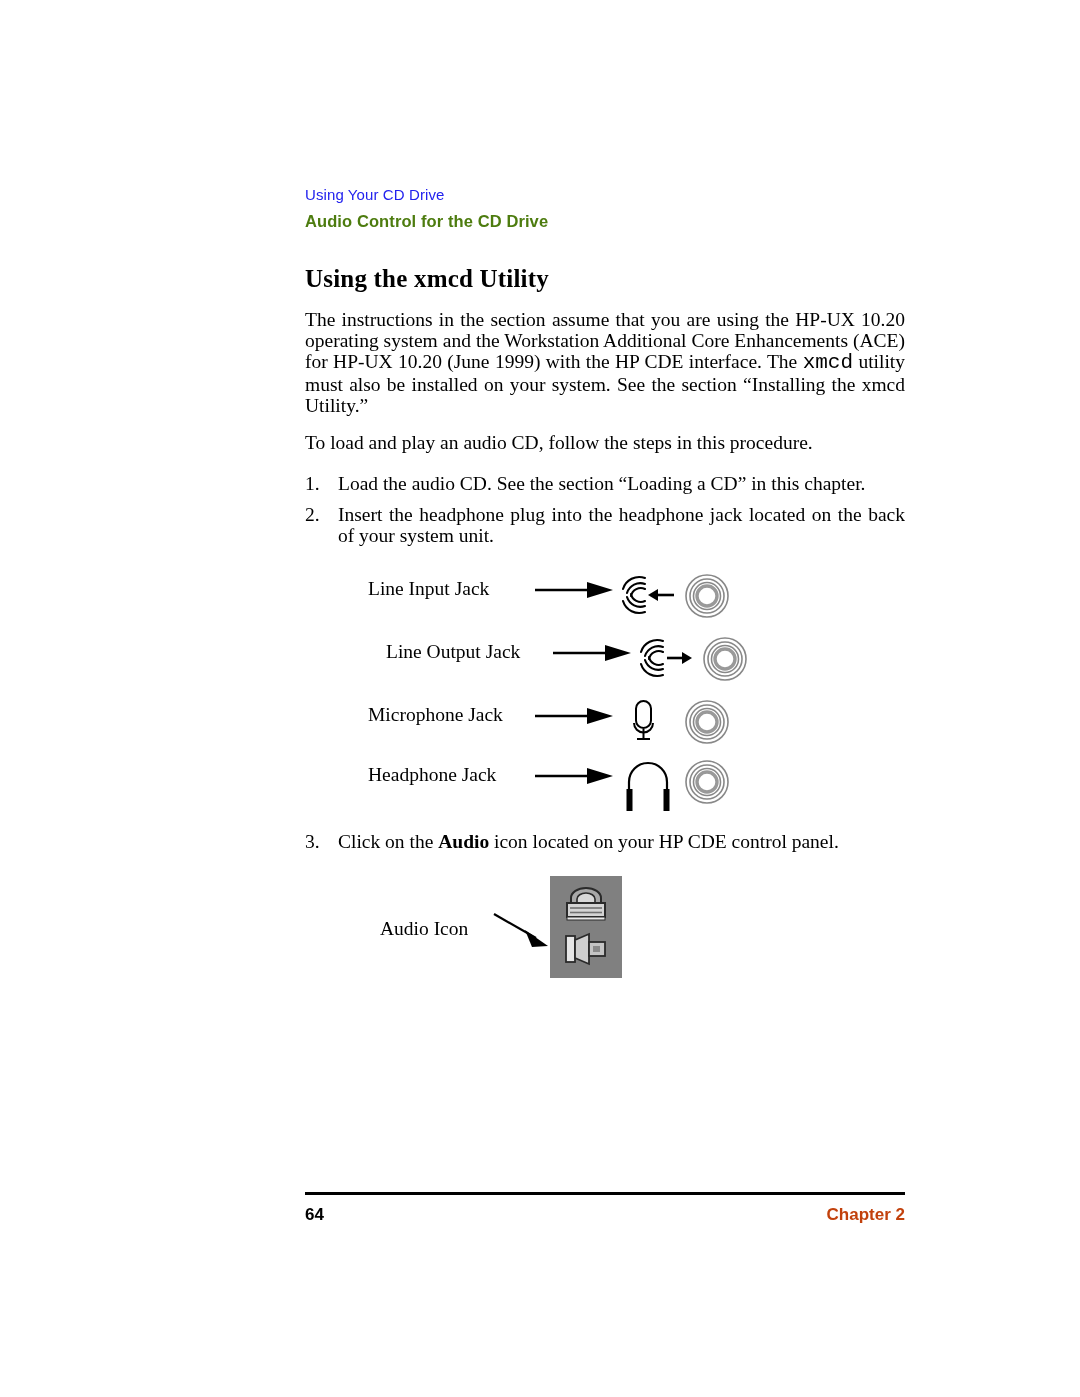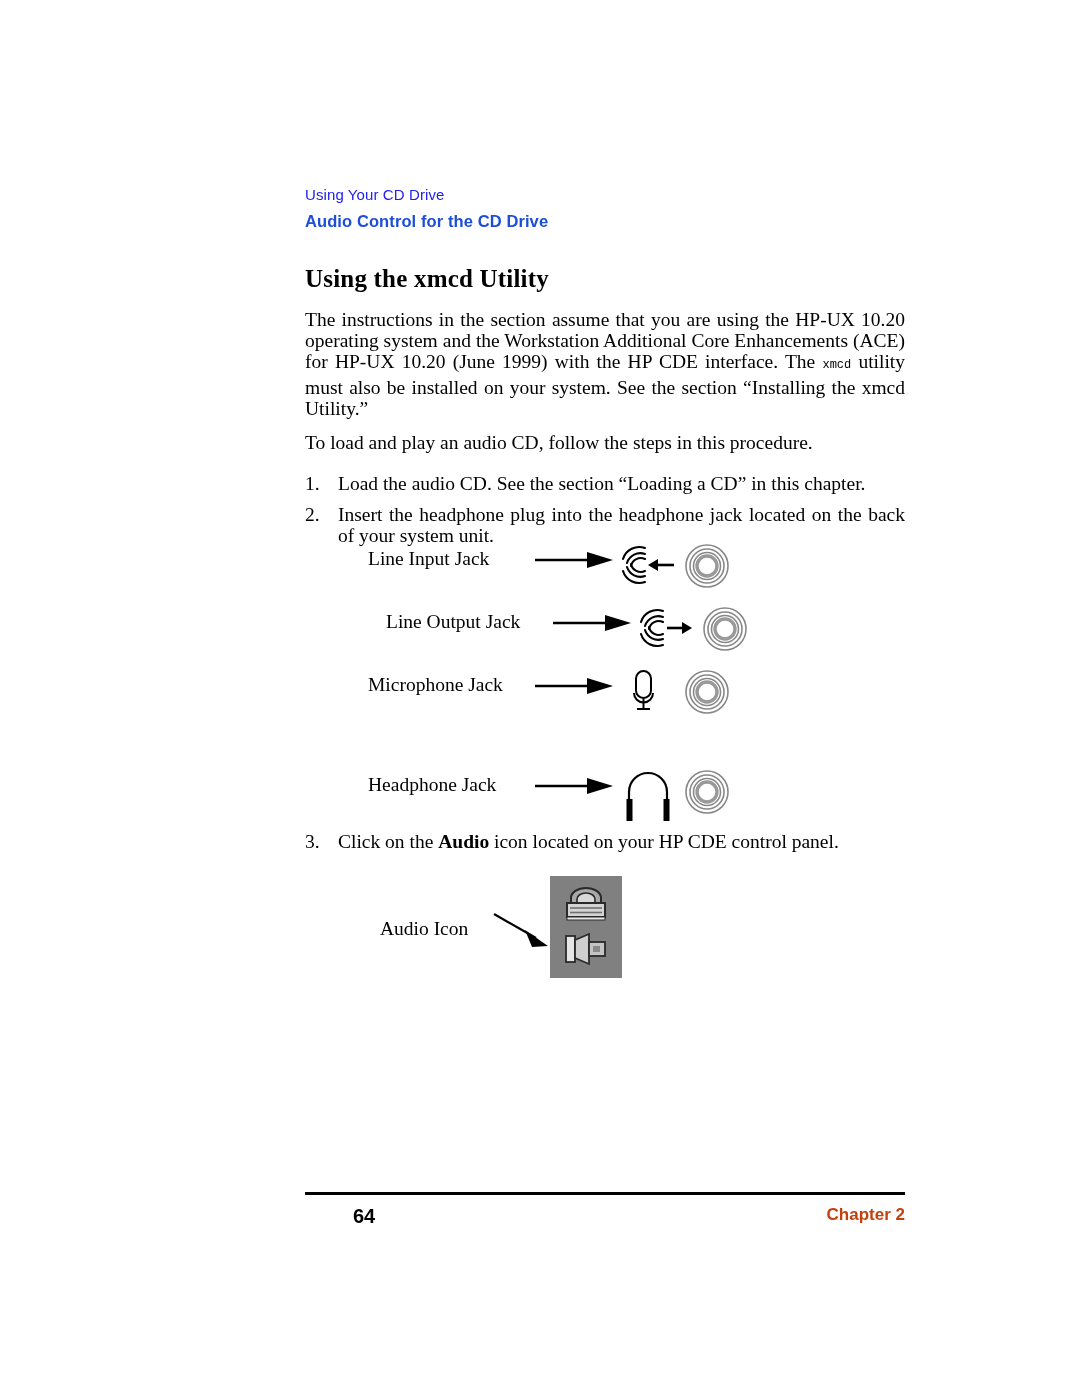--- a/index.html
+++ b/index.html
@@ -34,21 +34,21 @@
     letter-spacing: 0.1px;
     white-space: nowrap;
   }
   .hdr-sub {
     position: absolute;
     left: 305px;
     top: 212px;
     font-family: "Liberation Sans", sans-serif;
     font-size: 16.5px;
     font-weight: bold;
-    color: #1d4ed8;
+    color: #4d7c0f;
     letter-spacing: 0.1px;
     white-space: nowrap;
   }
 
   
   .title {
     position: absolute;
     left: 305px;
     top: 265px;
     font-family: "Liberation Serif", serif;
@@ -63,21 +63,21 @@
     position: absolute;
     left: 305px;
     width: 600px;
     font-size: 19.5px;
     line-height: 21.2px;
     text-align: justify;
     text-justify: inter-word;
   }
   .mono {
     font-family: "Liberation Mono", monospace;
-    font-size: 12px;
+    font-size: 21px;
   }
   .bold { font-weight: bold; }
 
   #intro-para  { top: 309px; }
   #lead-in     { top: 432px; width: 600px; text-align: left; font-family: Liberation Serif, serif; }
 
   
   .step {
     position: absolute;
     left: 305px;
@@ -101,21 +101,21 @@
   .step .txt.flush { text-align: left; }
 
   #step-1 { top: 473px; }
   #step-2 { top: 504px; }
   #step-3 { top: 831px; }
 
   
   .jack-figure {
     position: absolute;
     left: 360px;
-    top: 540px;
+    top: 570px;
     width: 400px;
     height: 245px;
   }
   .jack-row {
     position: absolute;
     left: 0;
     width: 400px;
     height: 56px;
   }
   .jack-row .jlabel {
@@ -177,24 +177,23 @@
     top: 1192px;
     width: 600px;
     height: 3px;
     background: #000000;
   }
   .footer-page {
     position: absolute;
     left: 305px;
     top: 1205px;
     font-family: "Liberation Sans", sans-serif;
-    font-size: 20px;
+    font-size: 17px;
     font-weight: bold;
     color: #000000;
-    margin-left: 48px;
   }
   .footer-chapter {
     position: absolute;
     left: 905px;
     top: 1205px;
     transform: translateX(-100%);
     font-family: "Liberation Sans", sans-serif;
     font-size: 17px;
     font-weight: bold;
     color: #c2410c;
@@ -322,21 +321,21 @@
           <g fill="none" stroke="#888888" stroke-width="1.6">
             <circle cx="24" cy="24" r="21"></circle>
             <circle cx="24" cy="24" r="17"></circle>
             <circle cx="24" cy="24" r="13.5"></circle>
           </g>
           <circle cx="24" cy="24" r="10" fill="none" stroke="#999999" stroke-width="3.4"></circle>
         </svg>
       </span>
     </div>
 
-    <div class="jack-row" style="top:186px;margin-top:40px;">
+    <div class="jack-row" style="top:186px;">
       <span class="jlabel">Headphone Jack</span>
       <span class="jarrow">
         <svg width="80" height="20" viewBox="0 0 80 20">
           <line x1="0" y1="10" x2="58" y2="10" stroke="#000" stroke-width="2.4"></line>
           <polygon points="52,2 78,10 52,18" fill="#000"></polygon>
         </svg>
       </span>
       <span class="jglyph">
         <svg width="56" height="58" viewBox="0 0 56 58">
           <path d="M9 44 L9 26 A19 19 0 0 1 47 26 L47 44" fill="none" stroke="#000" stroke-width="2.2"></path>

